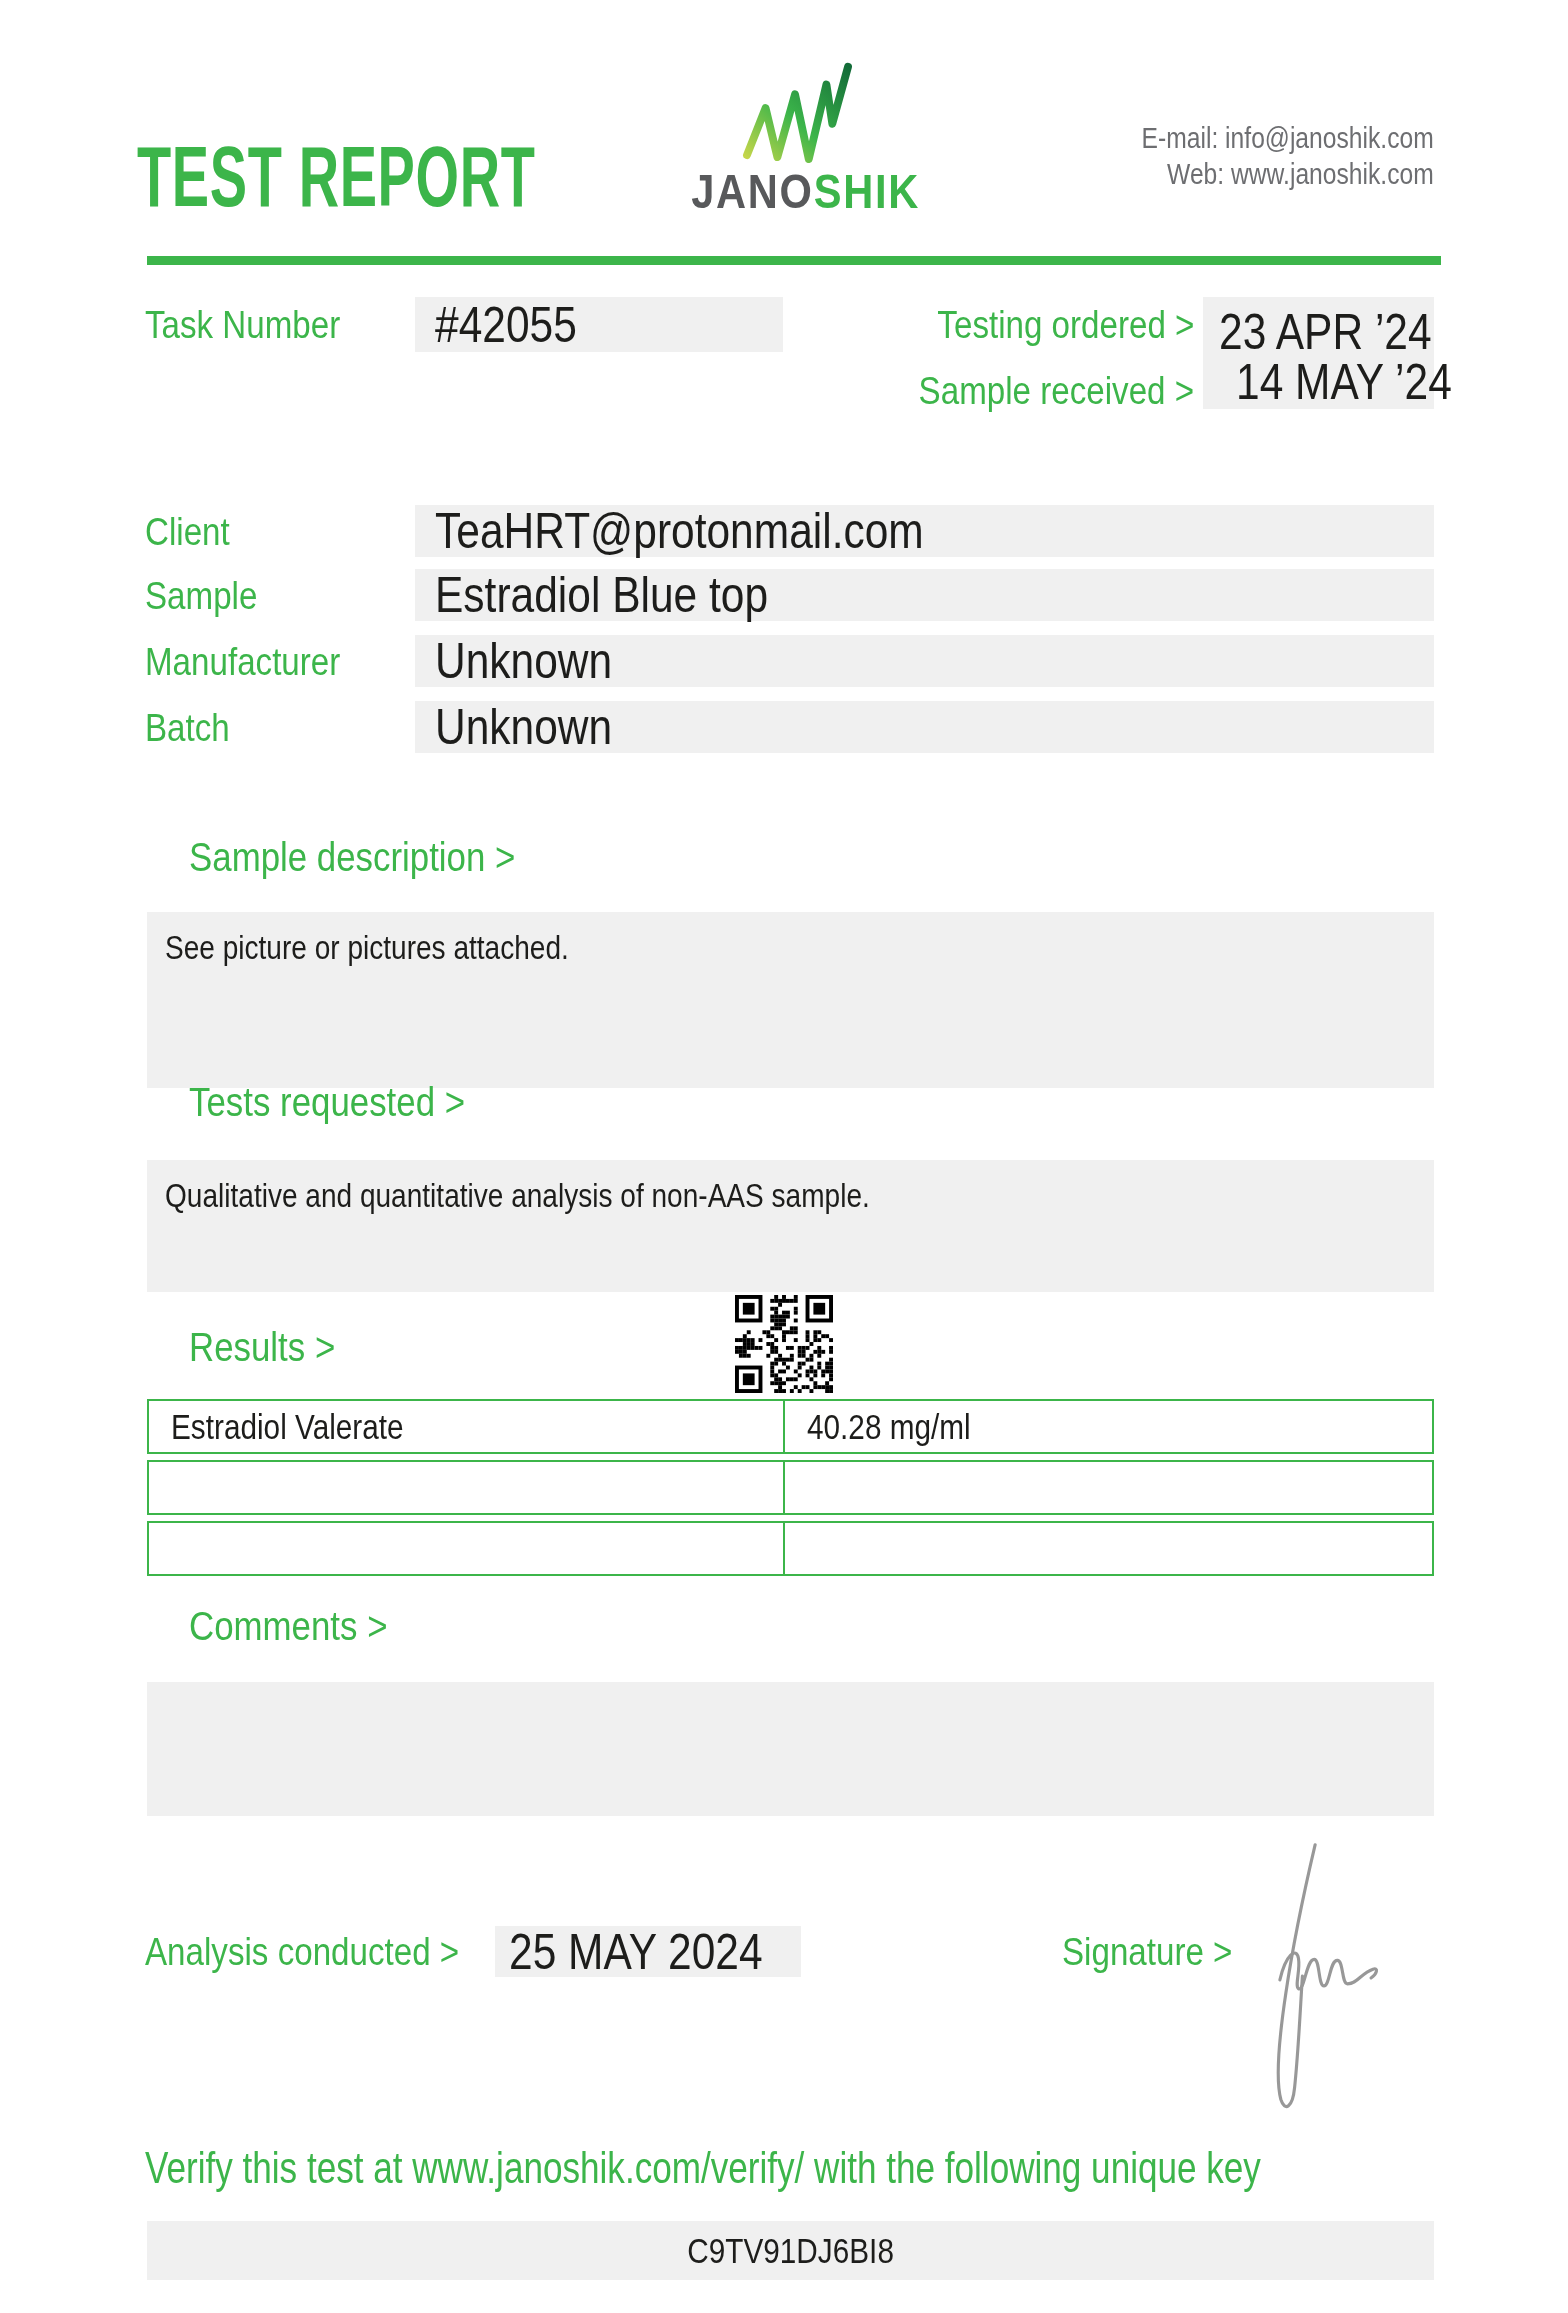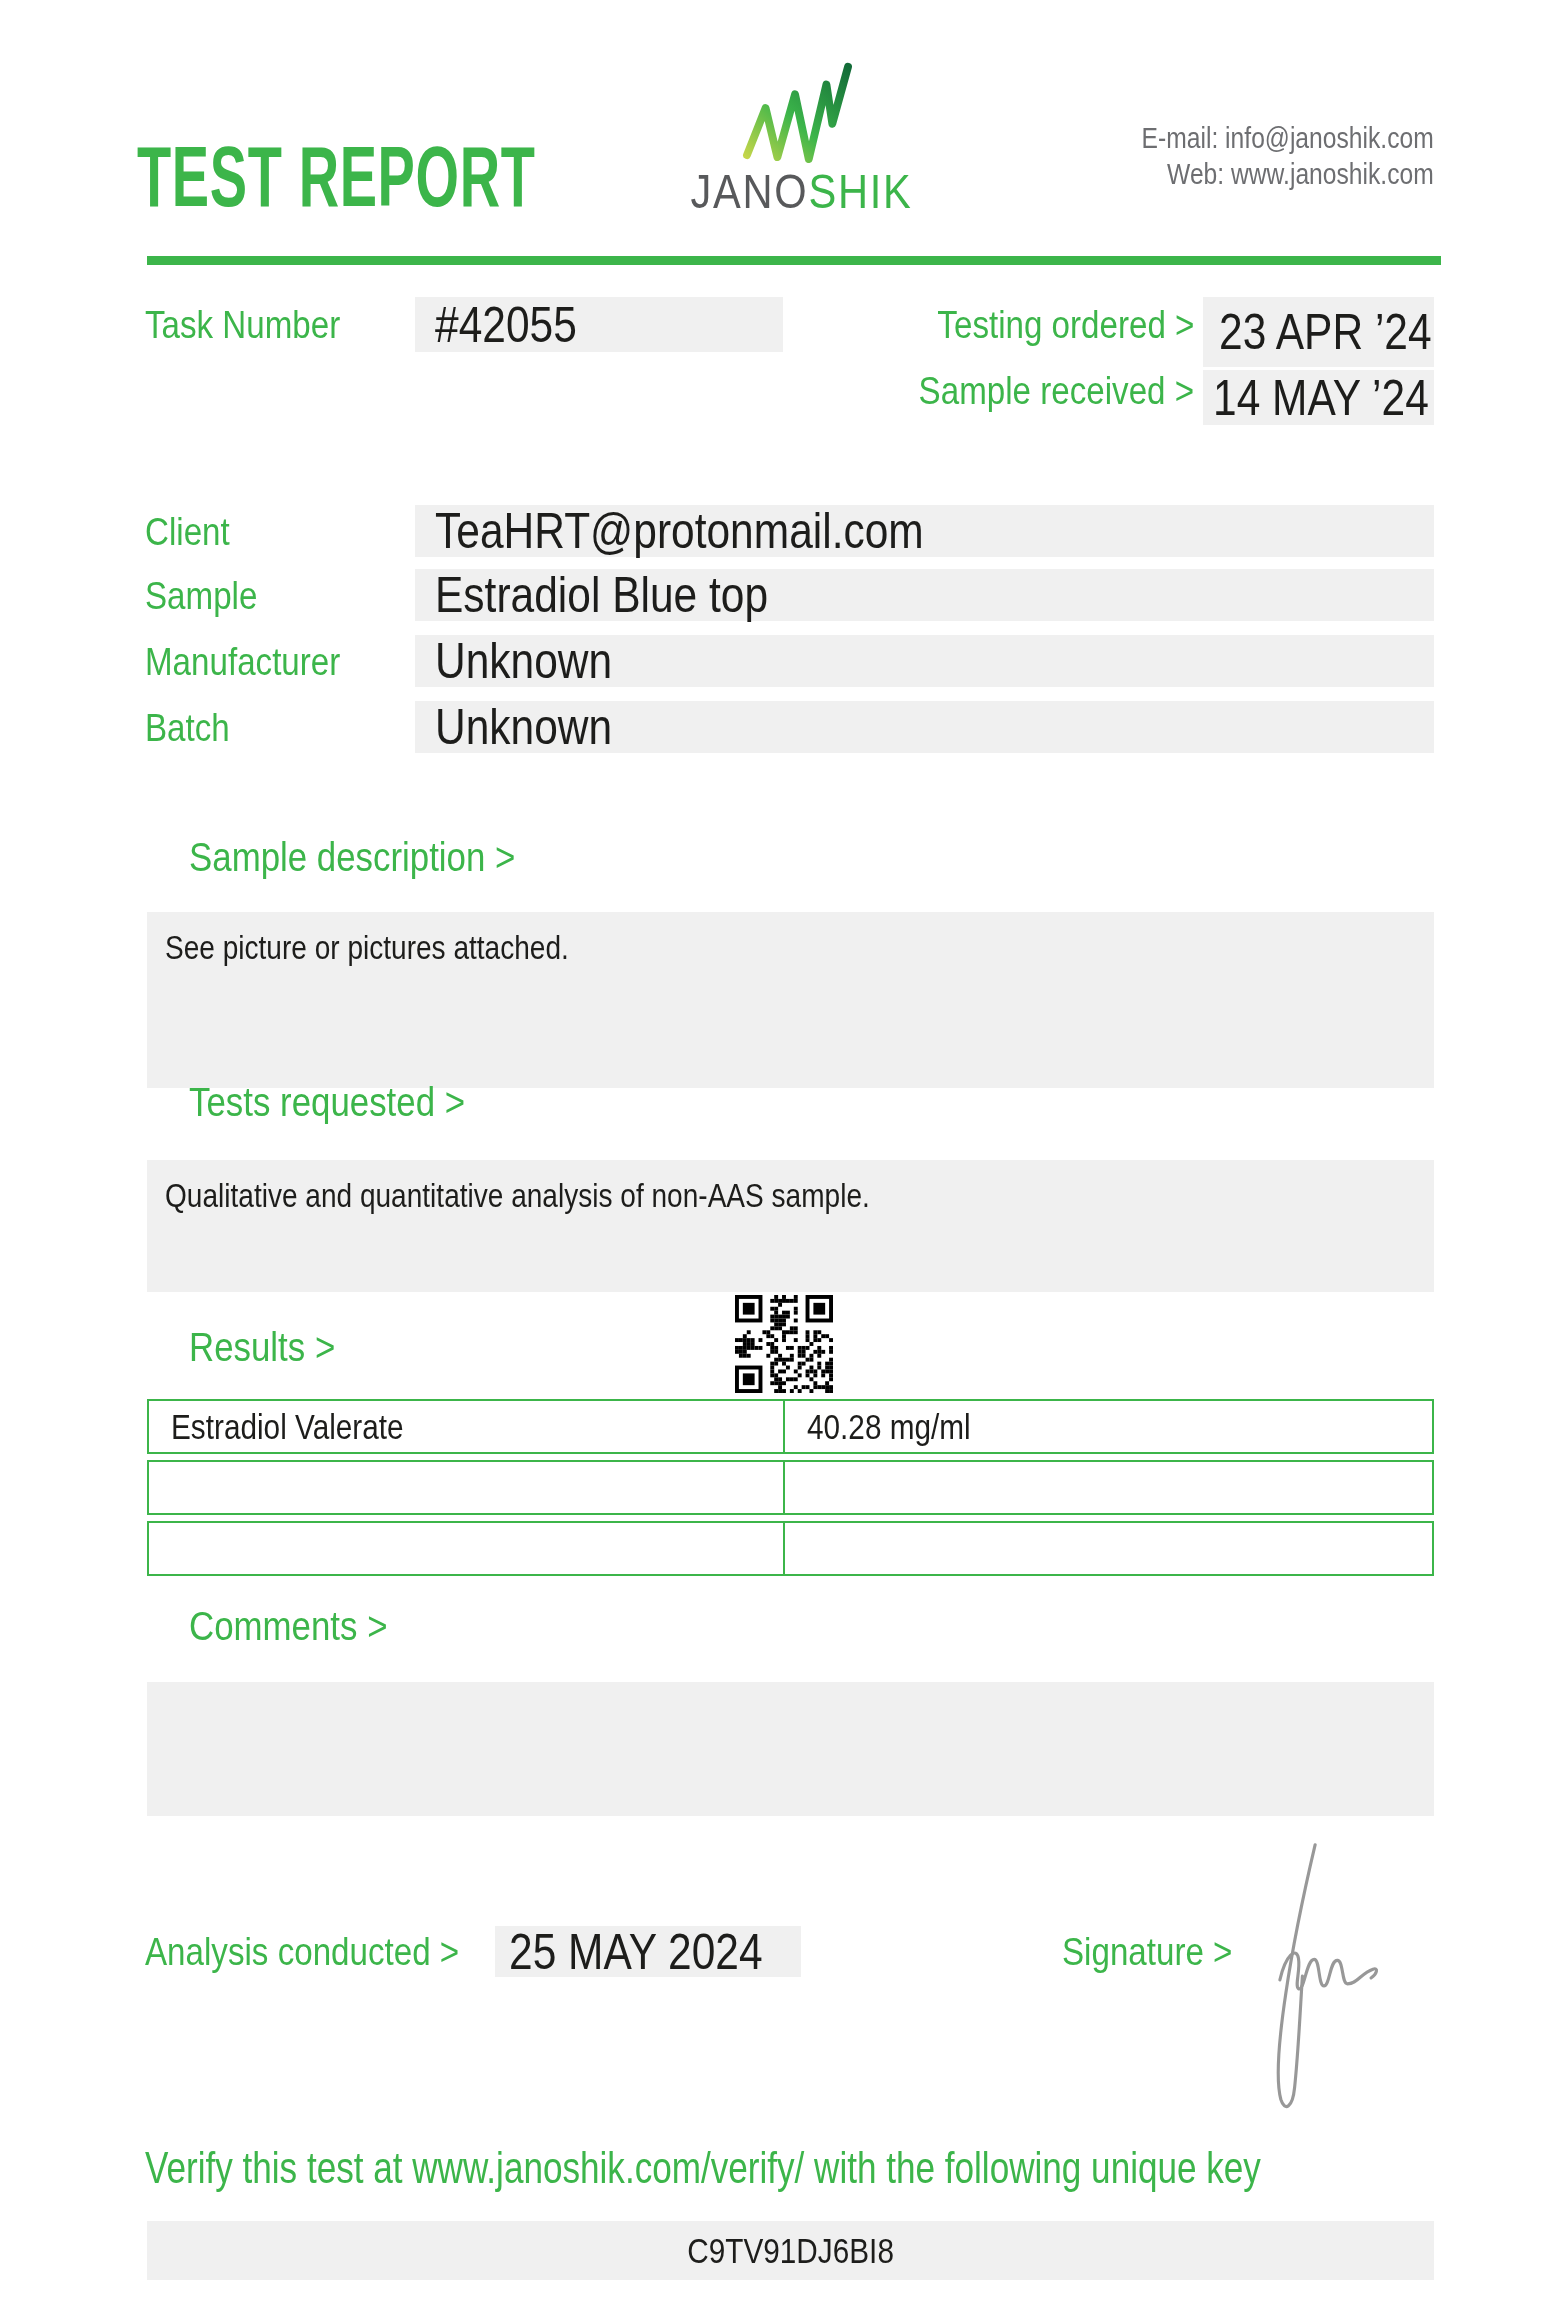--- a/index.html
+++ b/index.html
@@ -19,37 +19,37 @@
   .o-c{transform-origin:50% 50%;}
   .o-r{transform-origin:100% 50%;}
   .sx65{transform:scaleX(.65);}
   .sx78{transform:scaleX(.78);}
 
   .abs{position:absolute;}
 
   .title{left:137px;top:133px;font-size:86px;line-height:1;color:var(--green);letter-spacing:1px;}
 
   .logo-icon{left:740px;top:59px;width:113px;height:104px;}
-  .logo-text{left:671px;top:167px;width:240px;text-align:center;font-size:49px;font-weight:400;line-height:1;letter-spacing:2px;}
+  .logo-text{left:671px;top:167px;width:240px;text-align:center;font-size:49px;font-weight:700;line-height:1;letter-spacing:2px;}
   .logo-text .jano{color:var(--logo_dark);}
   .logo-text .shik{color:var(--green);}
 
   .contact{right:134px;top:120px;text-align:right;font-size:29px;line-height:36px;color:var(--contact_gray);}
 
   .rule{left:147px;top:256px;width:1294px;height:8.8px;background:var(--green);}
 
   .flabel{height:55px;display:flex;align-items:center;font-size:39px;color:var(--green);line-height:1;}
   .fbox{background:var(--box_bg);display:flex;align-items:center;font-size:50px;color:var(--text_dark);line-height:1;padding-left:19.6px;}
 
   .task-label{left:145px;top:297px;}
   .task-box{left:415px;top:297px;width:368px;height:55px;}
   .r-label{right:374px;top:297px;display:flex;justify-content:flex-end;}
   .r-label2{right:374px;top:363px;display:flex;justify-content:flex-end;}
   .to-box{left:1203px;top:297px;width:231px;height:70px;padding-left:15.7px;}
-  .sr-box{left:1203px;top:370px;width:231px;height:55px;padding-left:10px;}
+  .sr-box{left:1203px;top:354px;width:231px;height:55px;padding-left:33px;}
 
   .d-label{left:145px;height:52px;align-items:center;}
   .d-box{left:415px;width:1019px;height:52px;}
 
   .sec-h{left:145px;font-size:41px;color:var(--green);line-height:1;margin-left:44px;}
   .wide-box{left:147px;width:1287px;background:var(--box_bg);padding:15.7px 17.6px;font-size:33px;color:var(--text_dark);line-height:1.2;}
 
   .qr{left:735px;top:1295px;width:98px;height:98px;}
   .qr svg rect{fill:#000;}
   .qr svg rect.w{fill:#fff;}

